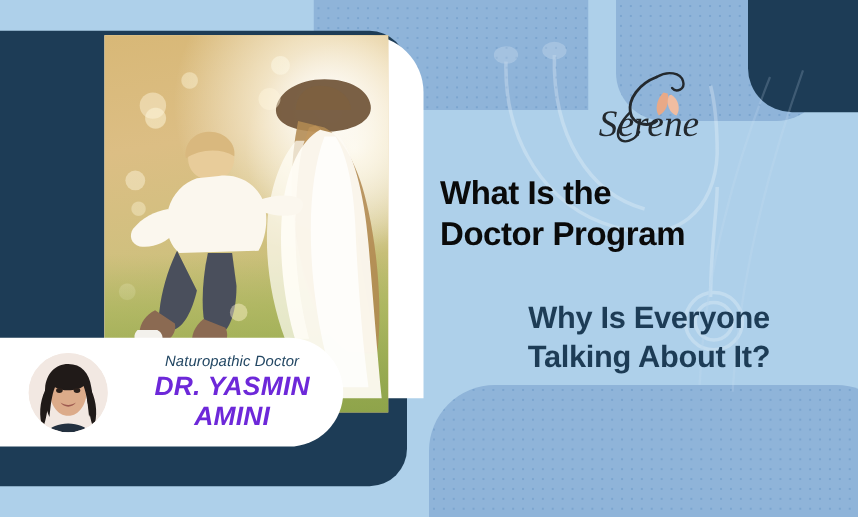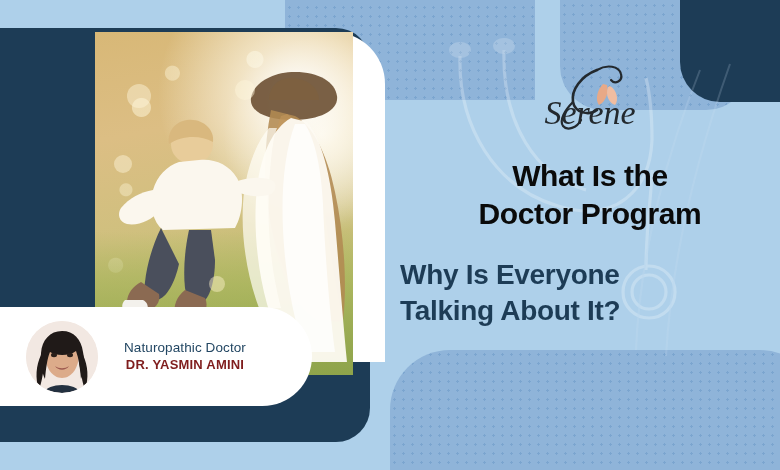--- a/index.html
+++ b/index.html
@@ -152,33 +152,34 @@
     height: 72px;
     border-radius: 50%;
     overflow: hidden;
     flex: 0 0 auto;
     background: #f3e9e3;
     position: relative;
   }
   #avatar svg { display: block; }
 
   #presenter-text {
-    margin-left: 26px;
+    margin-left: 12px;
     text-align: center;
     line-height: 1.12;
+    font-style: italic;
   }
   #presenter-role {
     font-size: 13.5px;
     color: #234763;
     letter-spacing: 0.1px;
   }
   #presenter-name {
-    font-size: 13px;
+    font-size: 24px;
     font-weight: bold;
-    color: #7f1d1d;
+    color: #6d28d9;
     letter-spacing: 0.2px;
     margin-top: 3px;
   }
   #presenter-site {
     font-size: 16.5px;
     color: #2a4f6d;
     margin-top: 2px;
   }
 
   
@@ -206,32 +207,32 @@
     letter-spacing: 1.25px;
     color: #3b4a55;
     white-space: nowrap;
   }
 
   #headline-primary {
     position: absolute;
     top: 157px;
     left: 0;
     width: 380px;
-    text-align: center;
     font-size: 30px;
     font-weight: bold;
     line-height: 1.26;
     color: #0a0a0a;
     letter-spacing: -0.4px;
   }
   #headline-secondary {
     position: absolute;
-    top: 257px;
+    top: 271px;
     left: 0;
     width: 380px;
+    text-align: center;
     font-size: 28px;
     font-weight: bold;
     line-height: 1.28;
     color: #1d3c56;
     letter-spacing: -0.3px;
   }
 </style>
 </head>
 <body>
 

